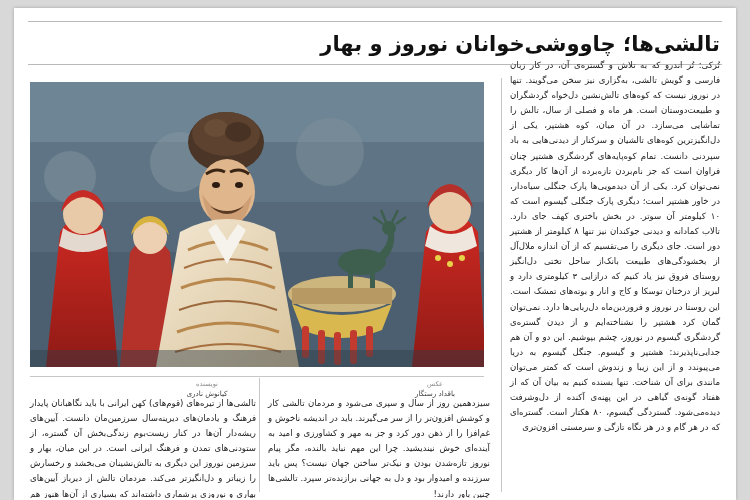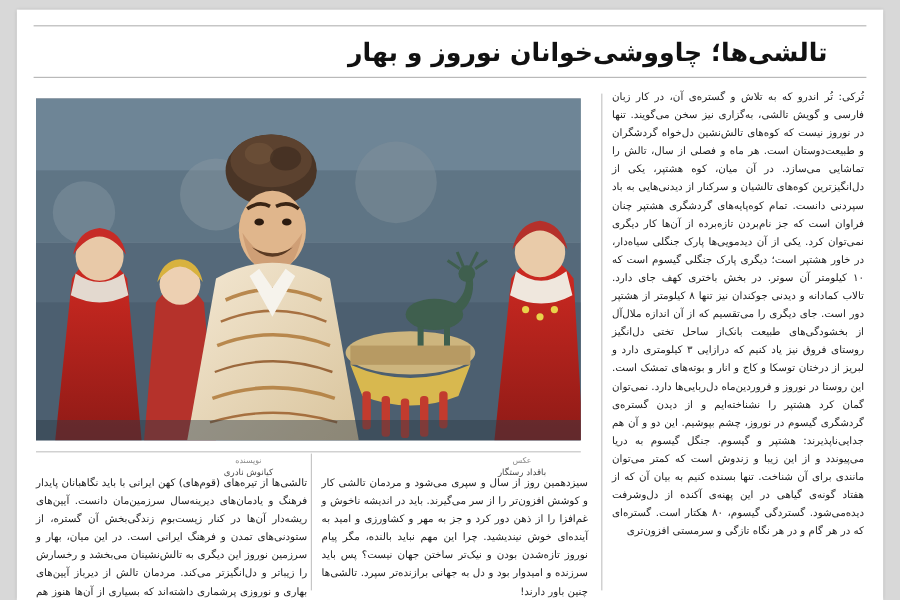--- a/index.html
+++ b/index.html
@@ -31,21 +31,21 @@
     right: 14px;
     width: 694px;
     height: 1px;
     background: #b9b9b9;
   }
   .headline {
     position: absolute;
     top: 22px;
     right: 16px;
     width: 430px;
-    text-align: left;
+    text-align: right;
     font-family: "DejaVu Sans", sans-serif;
     font-size: 21px;
     font-weight: bold;
     color: #111;
     line-height: 1.35;
     letter-spacing: 0;
   }
   .head-rule {
     position: absolute;
     top: 56px;
@@ -117,21 +117,21 @@
 
   <div class="top-rule"></div>
 
   <div class="headline">تالشی‌ها؛ چاووشی‌خوانان نوروز و بهار</div>
 
   <div class="head-rule"></div>
 
   <div class="vrule" style="right:234px; top:70px; height:414px;"></div>
   <div class="vrule" style="right:476px; top:370px; height:114px;"></div>
 
-  <div class="col" style="right:16px; top:66px; width:210px; height:420px;">
+  <div class="col" style="right:16px; top:50px; width:210px; height:420px;">
     <p>تُرکی: تُر اندرو که به تلاش و گستره‌ی آن، در کار زبان فارسی و گویش تالشی، به‌گزاری نیز سخن می‌گویند. تنها در نوروز نیست که کوه‌های تالش‌نشین دل‌خواه گردشگران و طبیعت‌دوستان است. هر ماه و فصلی از سال، تالش را تماشایی می‌سازد. در آن میان، کوه هشتپر، یکی از دل‌انگیزترین کوه‌های تالشیان و سرکنار از دیدنی‌هایی به باد سپردنی دانست. تمام کوه‌پایه‌های گردشگری هشتپر چنان فراوان است که جز نام‌بردن تازه‌برده از آن‌ها کار دیگری نمی‌توان کرد. یکی از آن دیدمویی‌ها پارک جنگلی سیاه‌دار، در خاور هشتپر است؛ دیگری پارک جنگلی گیسوم است که ۱۰ کیلومتر آن سو‌تر. در بخش باختری کهف جای دارد. تالاب کمادانه و دیدنی جوکندان نیز تنها ۸ کیلومتر از هشتپر دور است. جای دیگری را می‌تقسیم که از آن اندازه ملال‌آل از بخشودگی‌های طبیعت بانک‌از ساحل تختی دل‌انگیز روستای فروق نیز یاد کنیم که درازایی ۳ کیلومتری دارد و لبریز از درختان توسکا و کاج و انار و بوته‌های تمشک است. این روستا در نوروز و فروردین‌ماه دل‌ربایی‌ها دارد. نمی‌توان گمان کرد هشتپر را نشناخته‌ایم و از دیدن گستره‌ی گردشگری گیسوم در نوروز، چشم بپوشیم. این دو و آن هم جدایی‌ناپذیرند: هشتپر و گیسوم. جنگل گیسوم به دریا می‌پیوندد و از این زیبا و زندوش است که کمتر می‌توان مانندی برای آن شناخت. تنها بسنده کنیم به بیان آن که از هفتاد گونه‌ی گیاهی در این پهنه‌ی آکنده از دل‌وشرفت دیده‌می‌شود. گستردگی گیسوم، ۸۰ هکتار است. گستره‌ای که در هر گام و در هر نگاه تازگی و سرمستی افزون‌تری</p>
   </div>
 
   <div class="photo">
     <svg width="454" height="285" viewBox="0 0 454 285" xmlns="http://www.w3.org/2000/svg">
       <defs>
         <linearGradient id="sky" x1="0" y1="0" x2="0" y2="1">
           <stop offset="0%" stop-color="#9fb4c2"></stop>
           <stop offset="100%" stop-color="#6d8190"></stop>
         </linearGradient>

